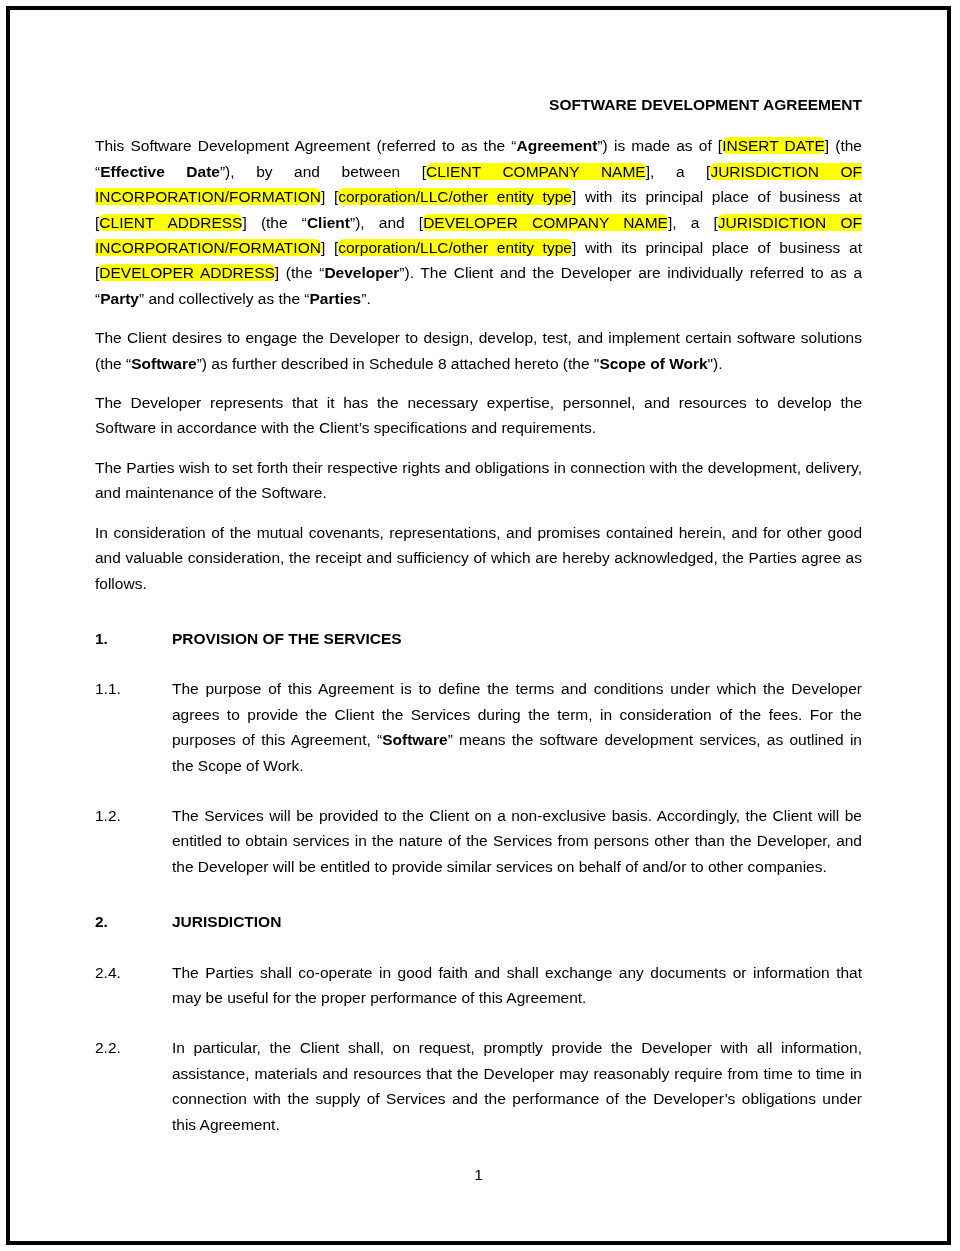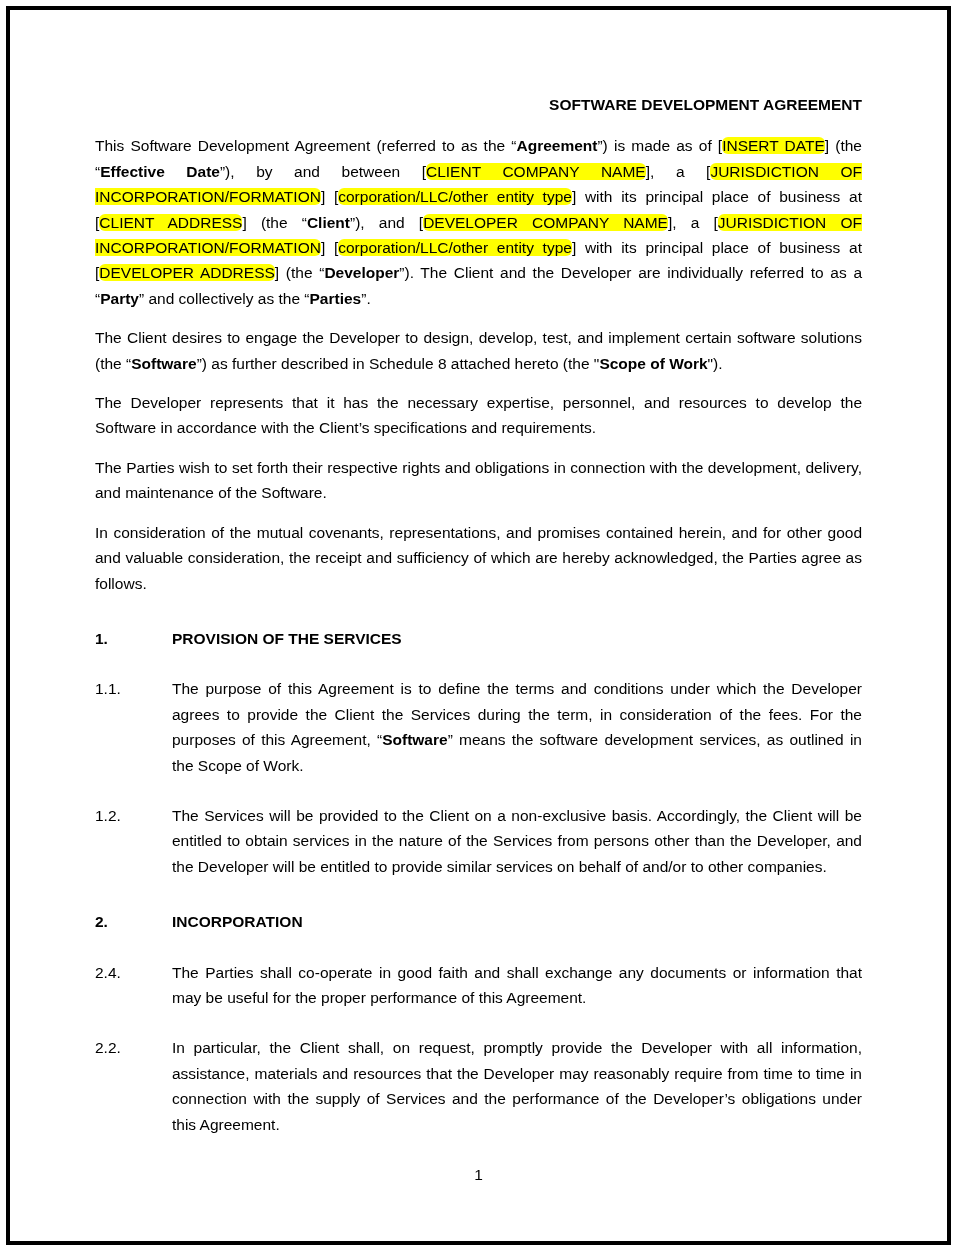--- a/index.html
+++ b/index.html
@@ -95,21 +95,21 @@
     <span class="clause-body"><span>The purpose of this Agreement is to define the terms and conditions under which the Developer agrees to provide the Client the Services during the term, in consideration of the fees. For the purposes of this Agreement, “</span><span class="bold">Software</span><span>” means the software development services, as outlined in the Scope of Work.</span></span>
   </div>
 
   <div class="clause">
     <span class="num">1.2.</span>
     <span class="clause-body">The Services will be provided to the Client on a non-exclusive basis. Accordingly, the Client will be entitled to obtain services in the nature of the Services from persons other than the Developer, and the Developer will be entitled to provide similar services on behalf of and/or to other companies.</span>
   </div>
 
   <div class="section-head">
     <span class="num">2.</span>
-    <span>INCORPORATION</span>
+    <span>JURISDICTION</span>
   </div>
 
   <div class="clause">
     <span class="num">2.4.</span>
     <span class="clause-body">The Parties shall co-operate in good faith and shall exchange any documents or information that may be useful for the proper performance of this Agreement.</span>
   </div>
 
   <div class="clause">
     <span class="num">2.2.</span>
     <span class="clause-body">In particular, the Client shall, on request, promptly provide the Developer with all information, assistance, materials and resources that the Developer may reasonably require from time to time in connection with the supply of Services and the performance of the Developer’s obligations under this Agreement.</span>

